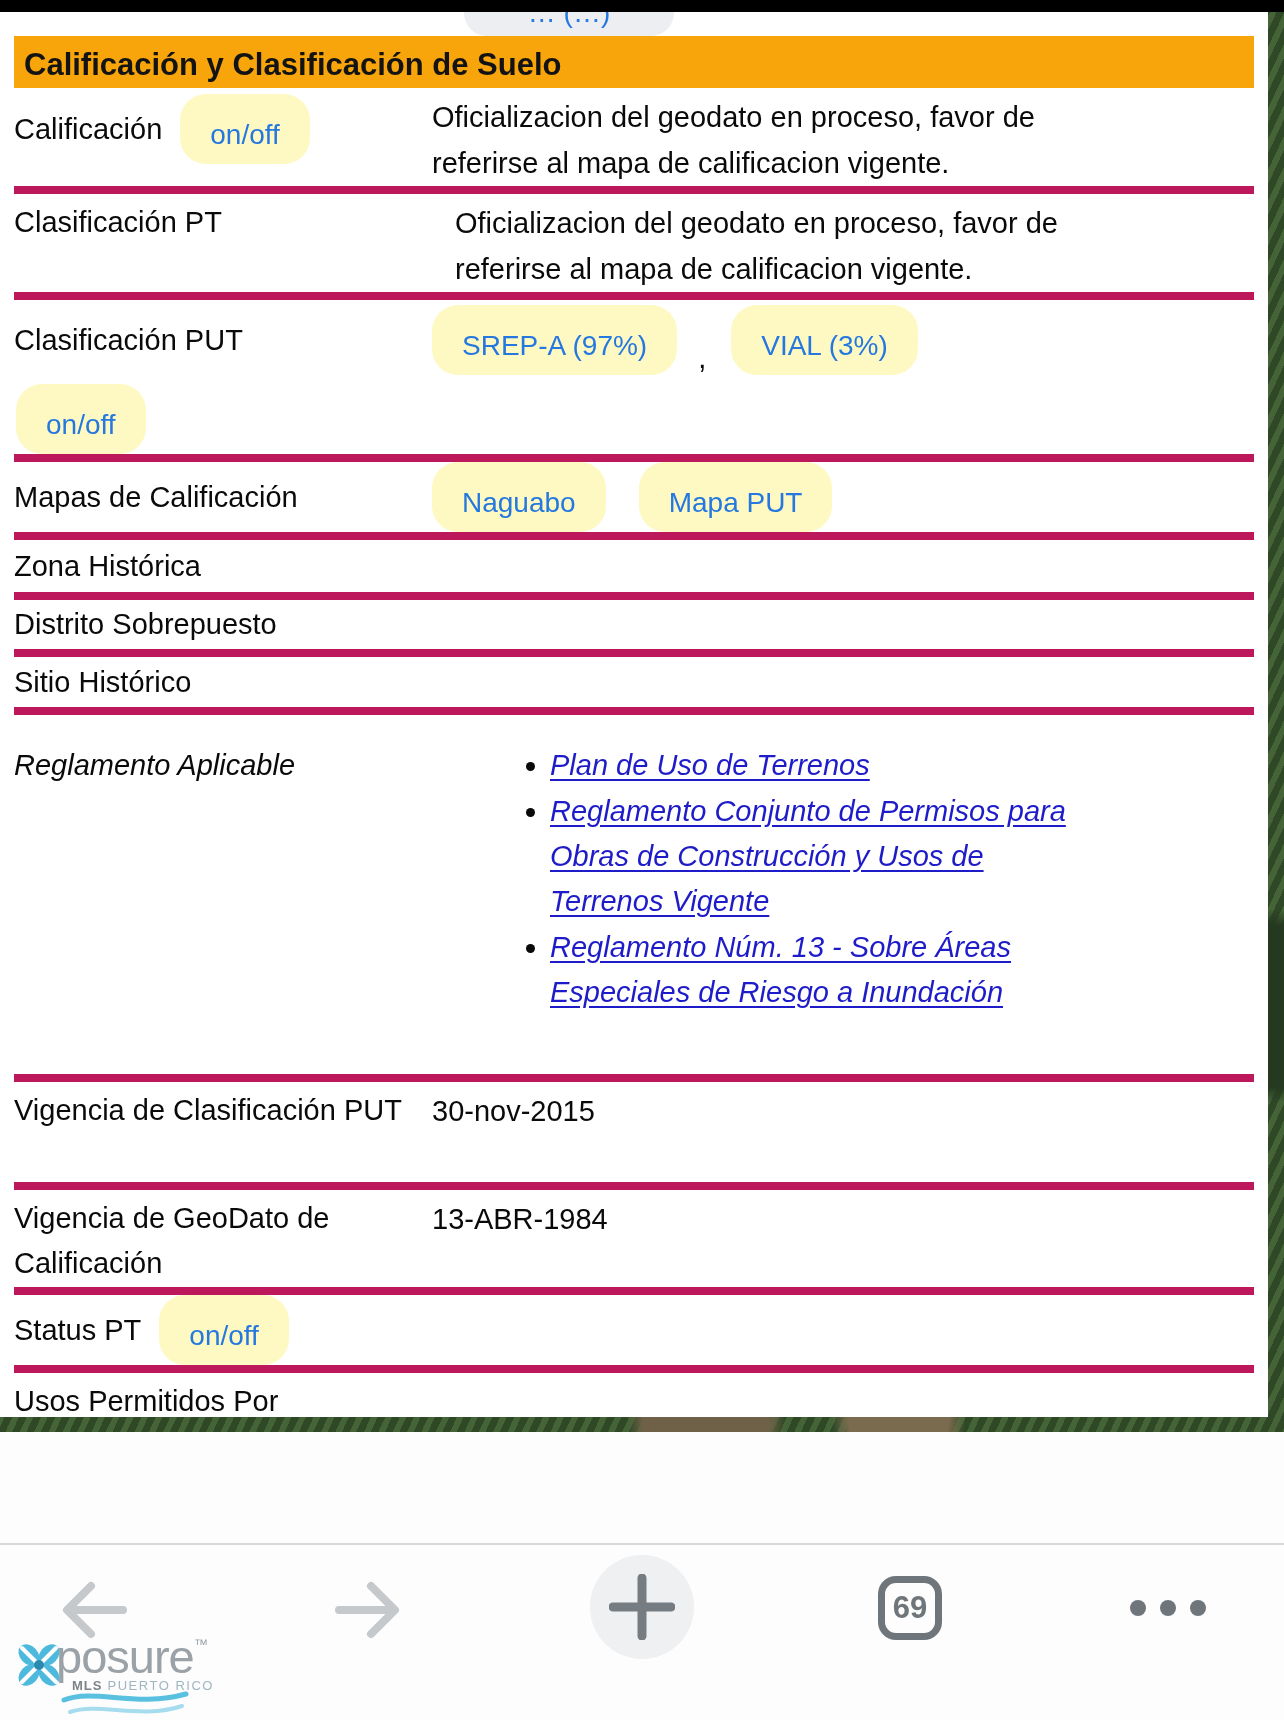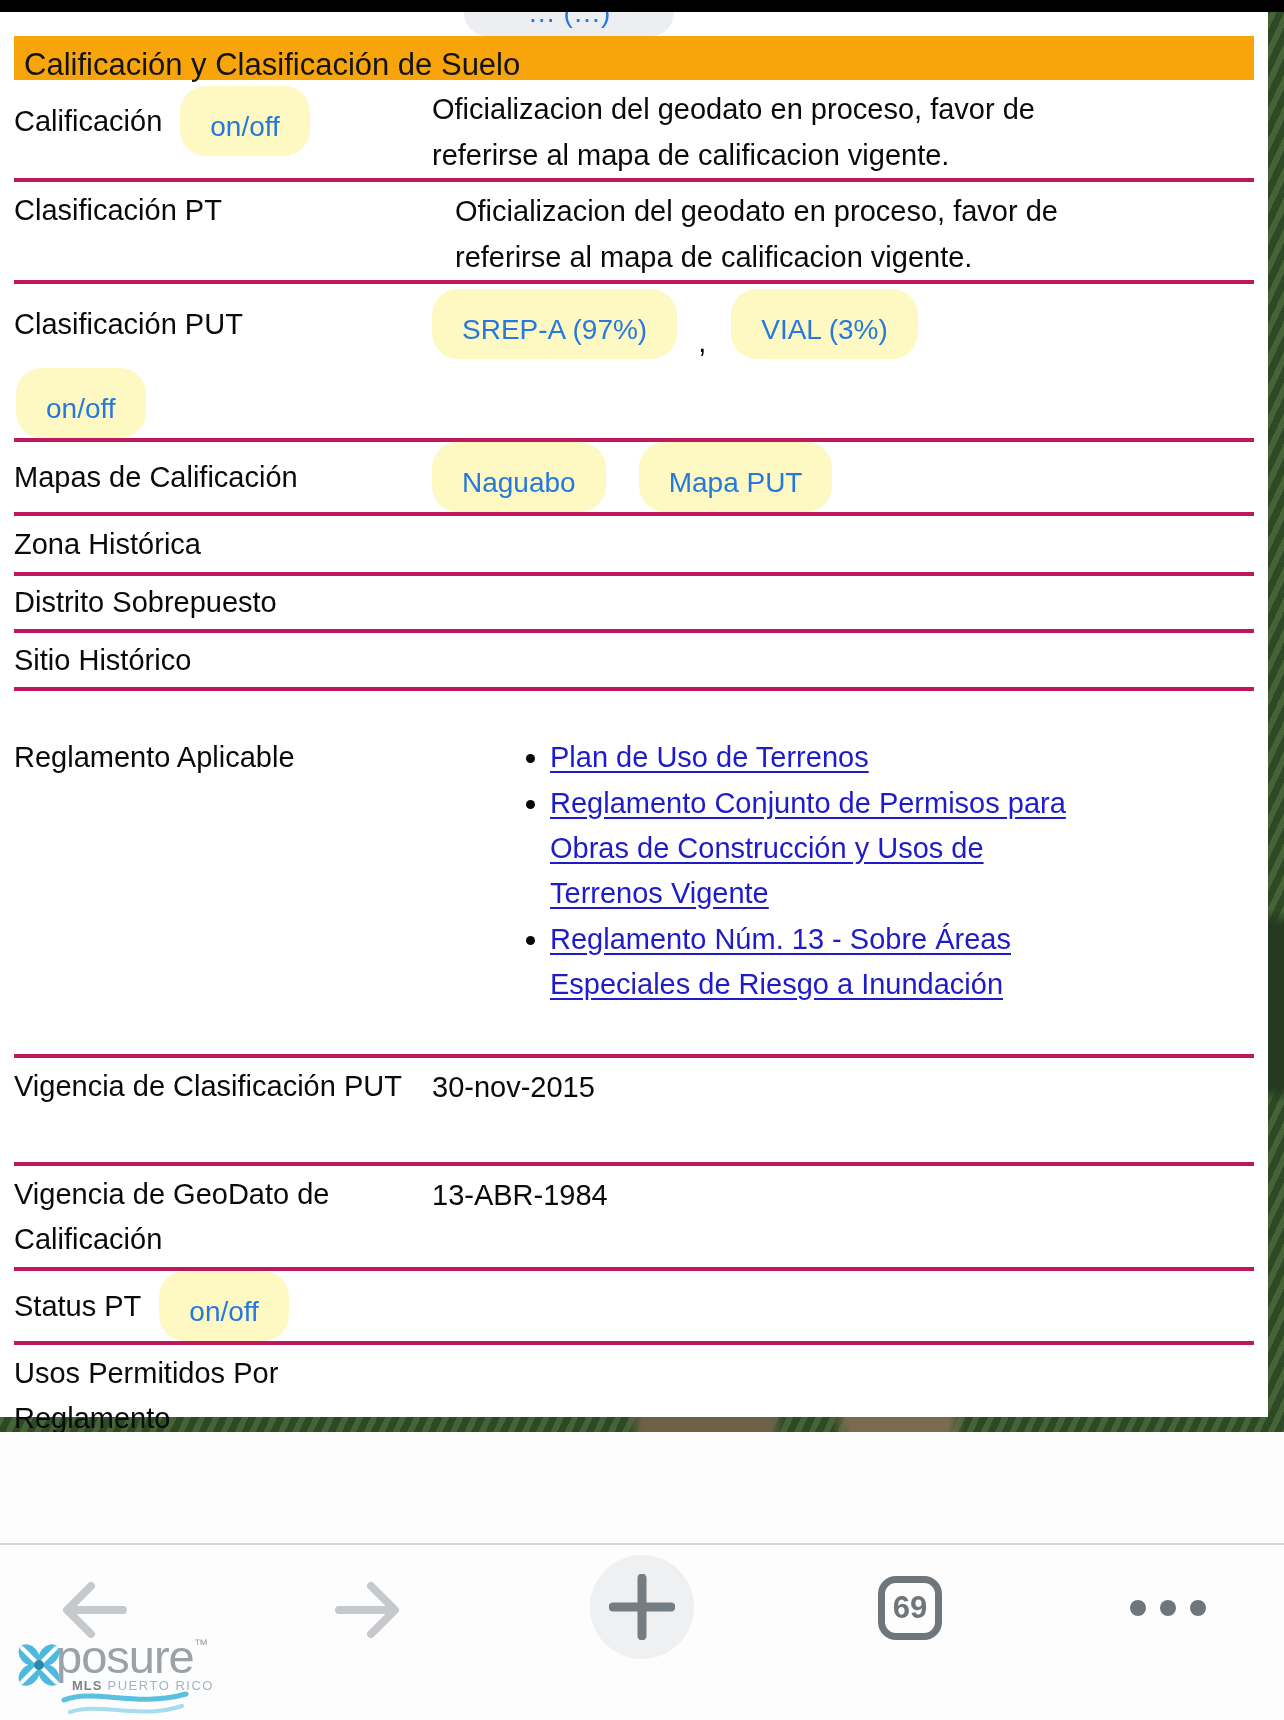--- a/index.html
+++ b/index.html
@@ -25,26 +25,26 @@
   .card{
     position:absolute;left:0;top:12px;width:1268px;height:1405px;z-index:2;
     background:#ffffff;box-sizing:border-box;padding:0 14px;
   }
   .top-pill{
     position:absolute;left:464px;top:-22px;width:210px;height:46px;
     background:#eceef1;border-radius:23px;text-align:center;line-height:46px;
     color:#2478df;font-size:28px;
   }
   .section-header{
-    margin-top:24px;height:44px;background:#f7a50a;color:#131313;
-    font-size:31px;line-height:58px;padding-left:10px;
+    margin-top:24px;height:52px;background:#f7a50a;color:#131313;
+    font-size:31px;line-height:58px;padding-left:10px;font-weight:bold;
   }
   .row{
     display:grid;grid-template-columns:418px 1fr;align-items:start;
-    border-bottom:4px solid #be185d;box-sizing:border-box;padding-top:6px;
+    border-bottom:8px solid #be185d;box-sizing:border-box;padding-top:6px;
   }
   .row.center{align-items:center;padding-top:0;}
   .label{font-size:29px;line-height:45px;color:#0a0a0a;}
   .value{font-size:29px;line-height:46px;color:#0a0a0a;display:inline-block;max-width:700px;}
   .label-cell{display:flex;align-items:center;gap:18px;flex-wrap:wrap;}
   .pill{
     display:inline-block;background:#fef9c3;border-radius:26px;height:40px;
     line-height:52px;padding:15px 30px;font-size:28px;color:#2478df;white-space:nowrap;
   }
   .pills-line{display:flex;align-items:center;gap:19px;}
@@ -53,21 +53,21 @@
   
   .r1{min-height:102px;}
   .r2{min-height:100px;gap:23px;}
   .r3{display:block;min-height:119px;padding-top:5px;}
   .r3 .grid-line{display:grid;grid-template-columns:418px 1fr;}
   .r3 .second-line{margin:9px 0 0 2px;}
   .r4{min-height:69px;}
   .r5{min-height:57px;}
   .r6{min-height:60px;}
   .r7{min-height:58px;}
-  .r8{min-height:367px;padding-top:44px;}
+  .r8{min-height:367px;padding-top:28px;font-style:italic;}
   .r9{min-height:108px;}
   .r10{min-height:105px;}
   .r11{min-height:67px;}
   .r12{min-height:103px;border-bottom-width:5px;}
   ul.links{margin:0;padding-left:118px;list-style:disc;}
   ul.links li{font-size:29px;line-height:45px;color:#0a0a0a;max-width:548px;margin:0 0 1px 0;}
   ul.links a{color:#1e1bc8;text-decoration:underline;text-underline-offset:4px;}
   
   .black-bar{position:absolute;left:0;top:0;width:1284px;height:12px;background:#000;z-index:30;}
   

